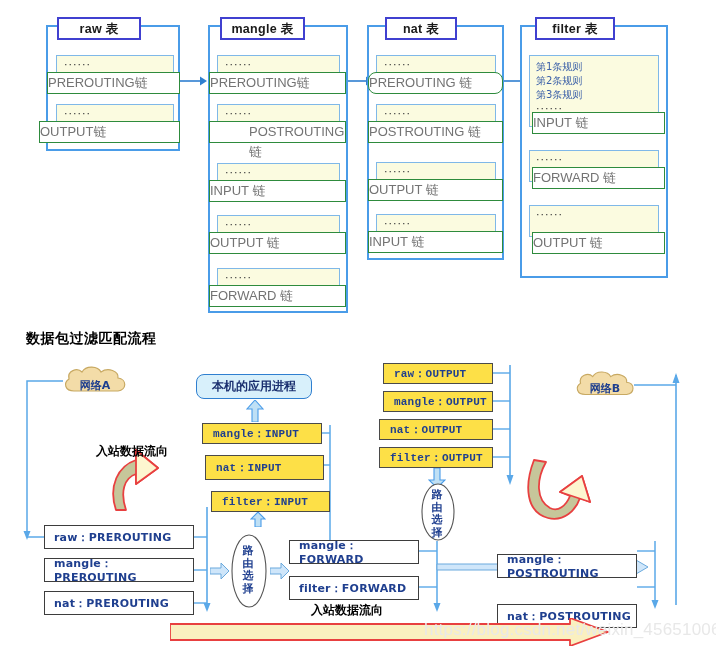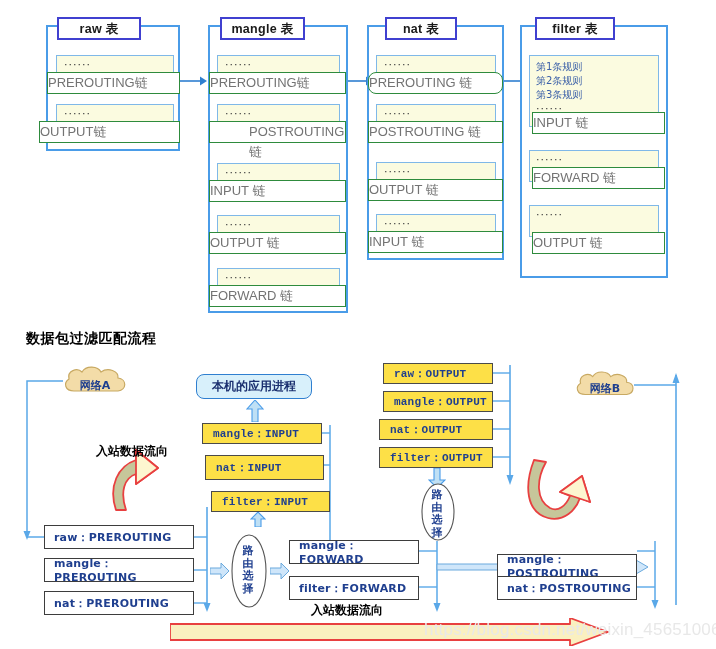--- a/index.html
+++ b/index.html
@@ -337,21 +337,21 @@
 <div class="ell-text" style="left:241px;top:545px;">路由选择</div>
 
 <svg class="abs" style="left:270px;top:563px;" width="20" height="16" viewBox="0 0 20 16">
   <polygon points="0,5 11,5 11,0 19,8 11,16 11,11 0,11" fill="#cfe6fa" stroke="#6aa9dd" stroke-width="1"></polygon>
 </svg>
 
 <div class="flowbox-white" style="left:289px;top:540px;width:130px;height:24px;">mangle：FORWARD</div>
 <div class="flowbox-white" style="left:289px;top:576px;width:130px;height:24px;">filter：FORWARD</div>
 
 <div class="flowbox-white" style="left:497px;top:540px;width:140px;height:24px;margin-top:14px;">mangle：POSTROUTING</div>
-<div class="flowbox-white" style="left:497px;top:576px;width:140px;height:24px;text-align:center;">nat：POSTROUTING</div>
+<div class="flowbox-white" style="left:497px;top:604px;width:140px;height:24px;text-align:center;">nat：POSTROUTING</div>
 
 <svg class="abs" style="left:108px;top:448px;" width="68" height="70" viewBox="0 0 68 70">
   <path d="M8,62 C0,38 10,18 28,12 L28,2 L50,20 L28,36 L28,26
            C16,30 12,44 18,62 Z" fill="#c6c69a" stroke="#e84040" stroke-width="1.8" stroke-linejoin="round"></path>
   <path d="M28,12 L28,2 L50,20 L28,36 L28,26 Z" fill="#fdf6d0" stroke="#e84040" stroke-width="1.8" stroke-linejoin="round"></path>
 </svg>
 <div class="flowlabel" style="left:96px;top:443px;">入站数据流向</div>
 
 <svg class="abs" style="left:520px;top:452px;" width="80" height="76" viewBox="0 0 80 76">
   <path d="M14,8 C4,34 6,60 28,66 C44,70 56,58 60,46 L70,50 L62,24 L40,40 L50,44

